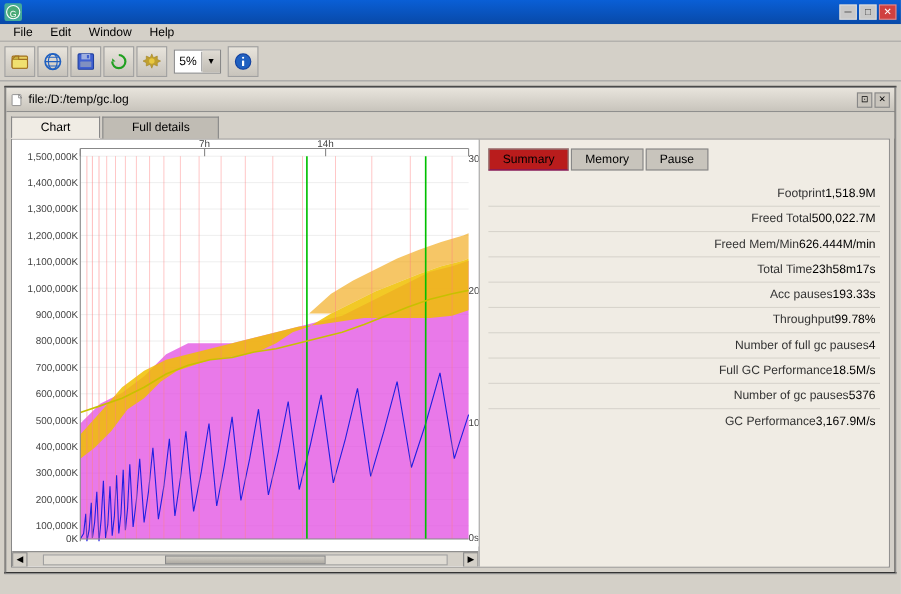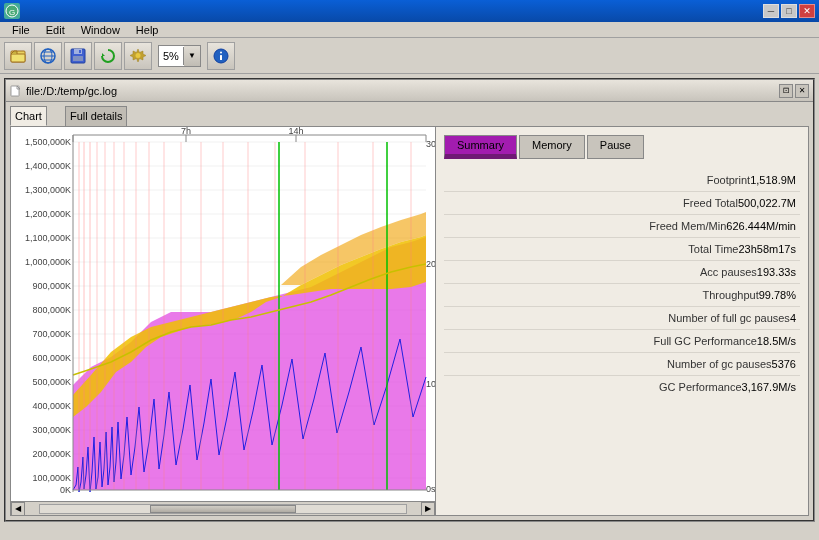--- a/index.html
+++ b/index.html
@@ -132,27 +132,27 @@
       font-size: 8px;
       cursor: pointer;
     }
     
     .tabs-container {
       display: flex;
       padding: 4px 4px 0 4px;
       background: #d4d0c8;
     }
     .tab {
-      padding: 3px 4px;
+      padding: 3px 26px;
       border: 1px solid #888;
       border-bottom: none;
       background: #c0bcb4;
       cursor: pointer;
       font-size: 11px;
-      margin-right: 18px;
+      margin-right: 2px;
     }
     .tab.active {
       background: #f0ece4;
       border-bottom: 1px solid #f0ece4;
       z-index: 1;
     }
     
     .main-content {
       display: flex;
       margin: 0 4px 4px 4px;
@@ -183,22 +183,22 @@
       margin-bottom: 10px;
     }
     .info-tab {
       padding: 3px 12px;
       border: 1px solid #888;
       background: #c8c4bc;
       cursor: pointer;
       font-size: 11px;
     }
     .info-tab.active {
-      background: #a21caf;
-      border-bottom: 5px solid #701a75;
+      background: #b91c1c;
+      border-bottom: 1px solid #701a75;
     }
     .info-row {
       display: flex;
       justify-content: flex-end;
       padding: 5px 4px;
       border-bottom: 1px solid #d8d4cc;
       font-size: 11px;
     }
     .info-row:last-child { border-bottom: none; }
     .info-label { color: #333; }

